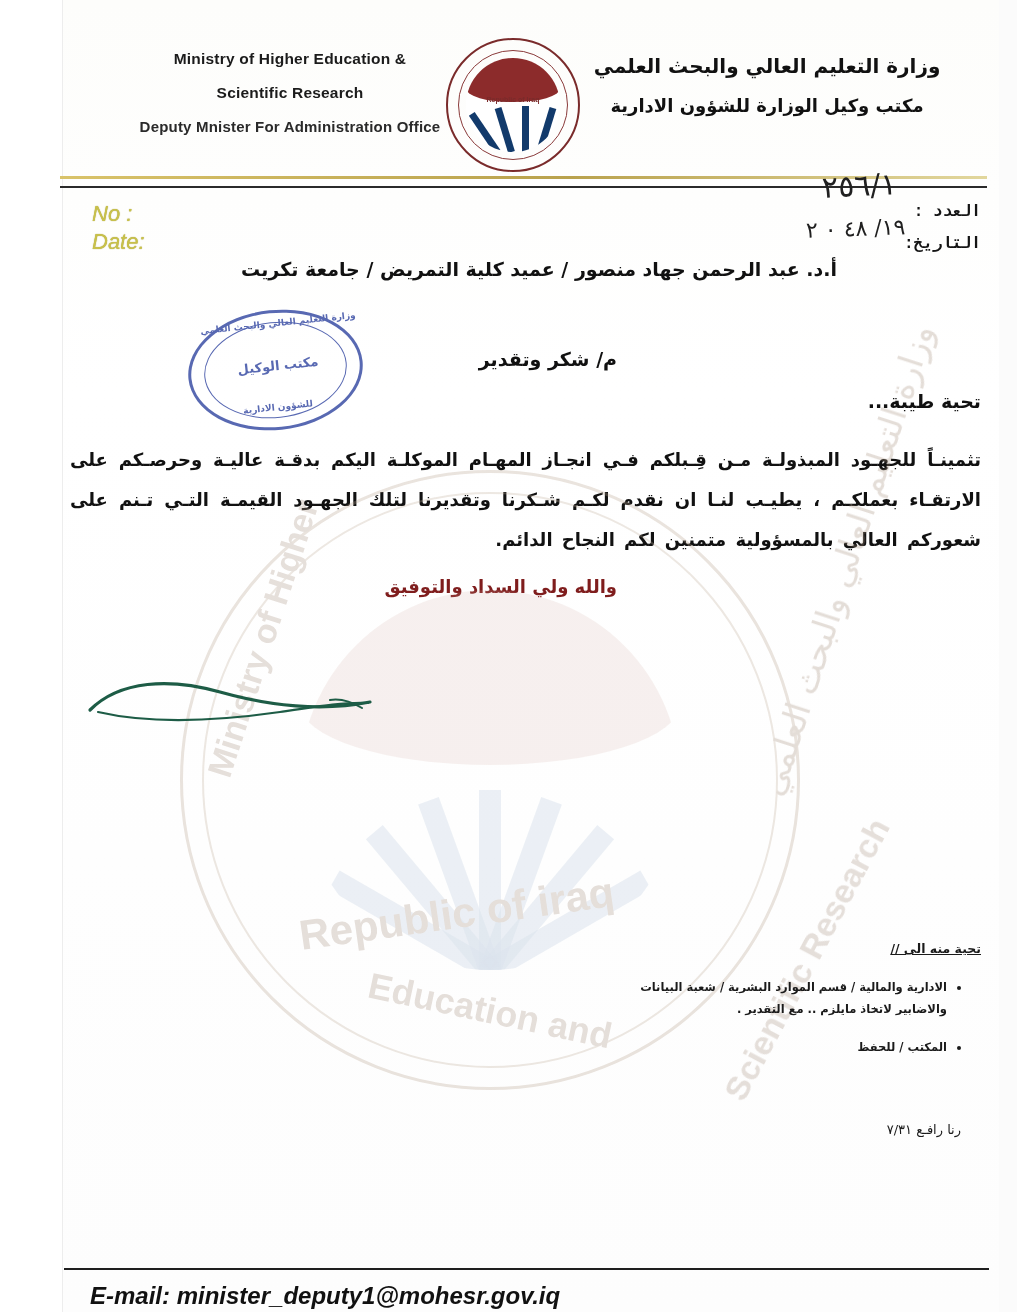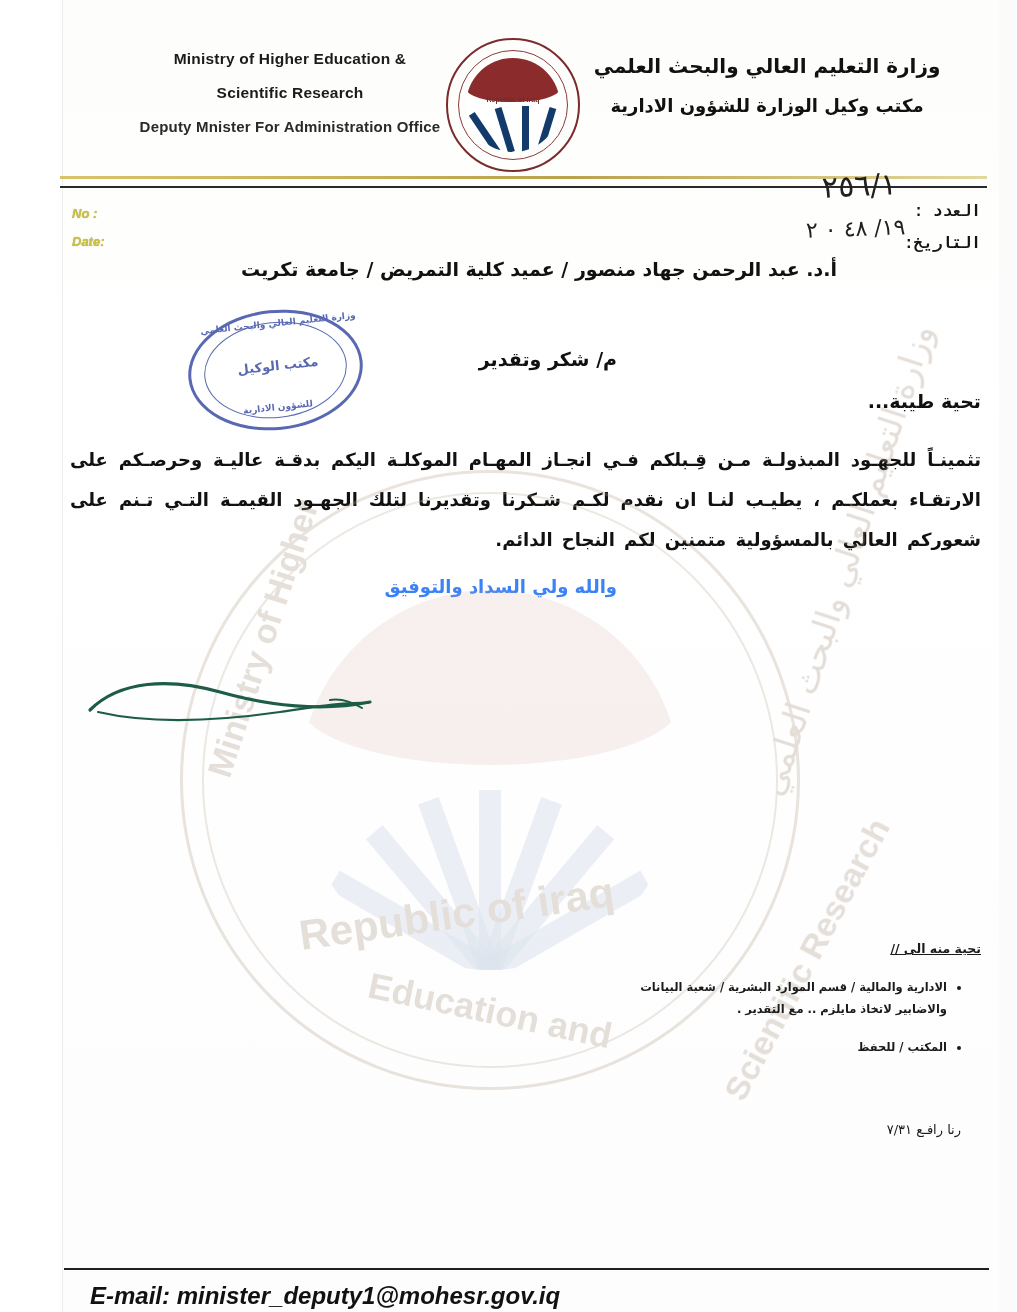--- a/index.html
+++ b/index.html
@@ -148,25 +148,25 @@
     left: 60px;
     right: 30px;
     top: 186px;
     height: 2px;
     background: #2a2a2a;
   }
 
   
   .nodate {
     position: absolute;
-    left: 72px;
+    left: 92px;
     top: 200px;
     font-style: italic;
-    font-weight: bold;
-    font-size: 13px;
+    font-weight: normal;
+    font-size: 22px;
     line-height: 28px;
     color: #c9c14a;
     text-shadow: 0 0 1px #9c9631;
   }
   .ar-meta {
     position: absolute;
     right: 36px;
     top: 196px;
     direction: rtl;
     text-align: right;
@@ -242,21 +242,21 @@
     word-spacing: 3px;
   }
   .closing {
     position: absolute;
     top: 576px;
     right: 400px;
     direction: rtl;
     font-family: "DejaVu Sans", sans-serif;
     font-weight: bold;
     font-size: 18px;
-    color: #3b82f6;
+    color: #7f1d1d;
   }
 
   
   .sig-block {
     position: absolute;
     top: 738px;
     left: 120px;
     width: 300px;
     text-align: center;
     direction: rtl;

